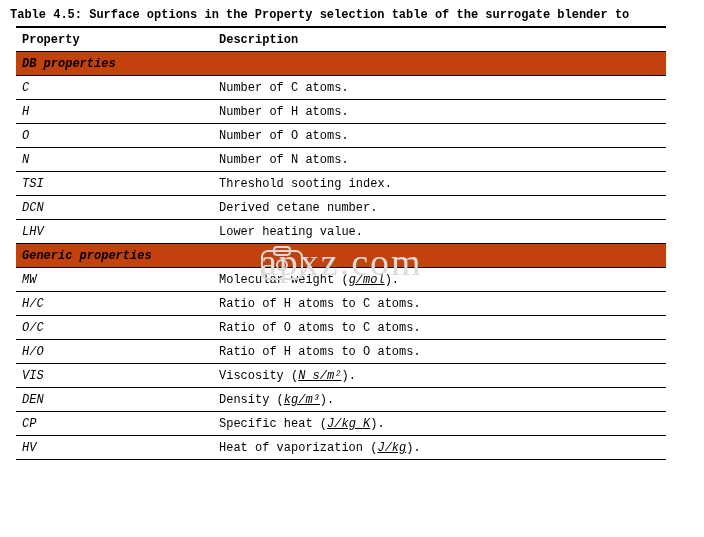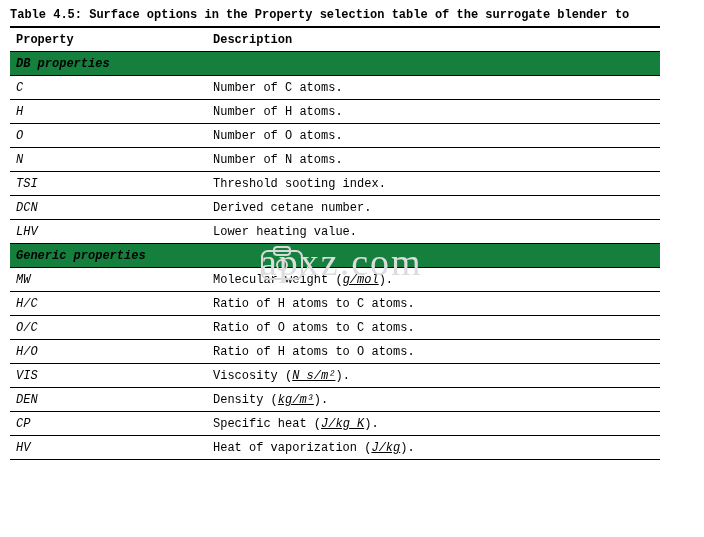--- a/index.html
+++ b/index.html
@@ -14,37 +14,37 @@
   }
   .caption {
     font-weight: bold;
     margin: 0 0 4px 10px;
     white-space: nowrap;
   }
   .caption .ital { }
   table {
     border-collapse: collapse;
     width: 650px;
-    margin-left: 10px;
+    margin-left: 16px;
   }
   th, td {
     text-align: left;
     padding: 5px 6px 4px 6px;
     vertical-align: top;
   }
   th {
     border-top: 2px solid #000;
     border-bottom: 1px solid #000;
     font-weight: bold;
   }
   td {
     border-bottom: 1px solid #000;
   }
   tr.section td {
-    background: #15803d;
+    background: #c2410c;
     font-style: italic;
     font-weight: bold;
     border-bottom: 1px solid #000;
   }
   td.prop { font-style: italic; width: 185px; }
   .units-ital { font-style: italic; text-decoration: underline; }
   .watermark {
     position: absolute;
     top: 240px;
     left: 260px;

